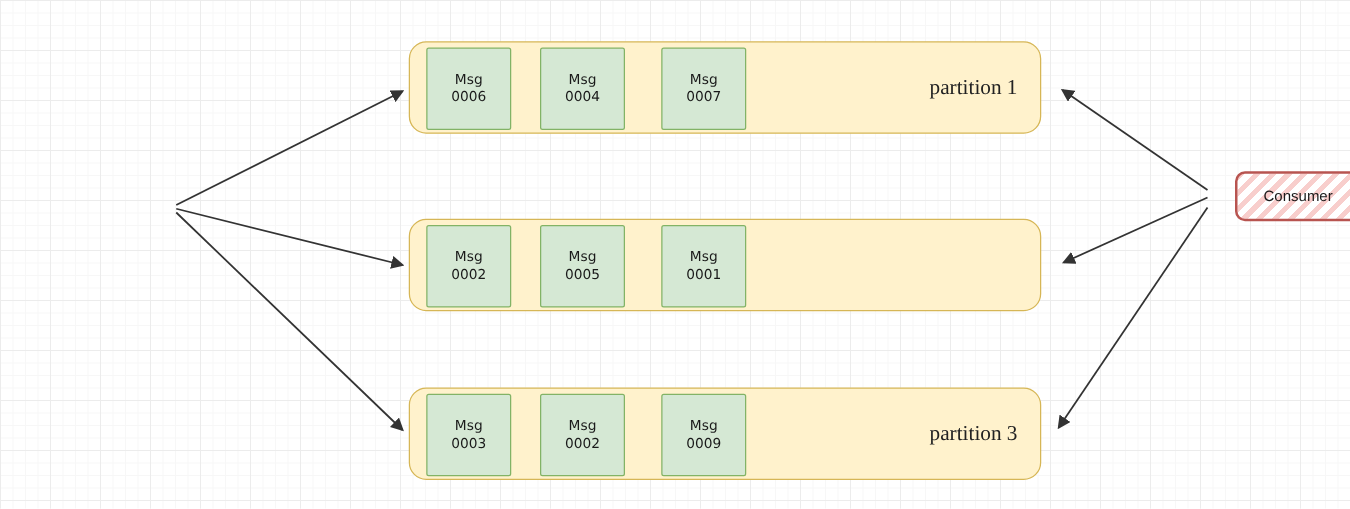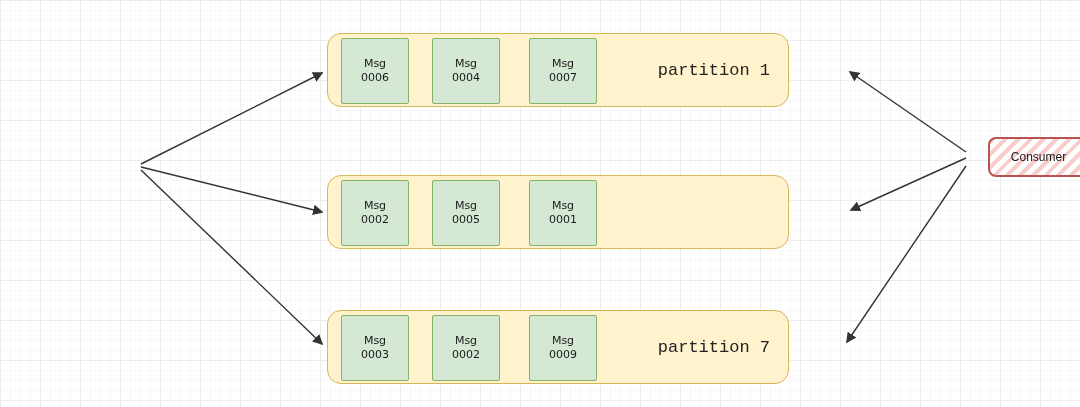--- a/index.html
+++ b/index.html
@@ -30,29 +30,29 @@
     background: repeating-linear-gradient(135deg,
       var(--producer-fill, #e1d5e7) 0 4px, #ffffff 4px 9px);
   }
   .consumer {
     left: 988px; top: 137px; width: 101px; height: 40px;
     border: 2.5px solid var(--consumer-stroke, #b85450); border-radius: 8px;
     background: repeating-linear-gradient(135deg,
       var(--consumer-fill, #f8cecc) 0 4px, #ffffff 4px 9px);
   }
   .partition {
-    position: absolute; left: 327px; width: 462px; height: 74px;
+    position: absolute; left: 327px; width: 506px; height: 74px;
     box-sizing: border-box;
     border: 1.6px solid var(--partition-stroke, #d6b656); border-radius: 14px;
     background: var(--partition-fill, #fff2cc);
   }
   .partition .plabel {
     position: absolute; right: 18px; top: 0; height: 100%;
     display: flex; align-items: center;
-    font-family: Liberation Mono, monospace; font-size: 17px; color: #222;
+    font-family: Liberation Serif, serif; font-size: 17px; color: #222;
   }
   .msg {
     position: absolute; top: 4px; width: 68px; height: 66px;
     box-sizing: border-box;
     border: 1.4px solid var(--message-stroke, #82b366); border-radius: 2px;
     background: var(--message-fill, #d5e8d4);
     display: flex; flex-direction: column; align-items: center; justify-content: center;
     font-family: "DejaVu Sans", sans-serif; font-size: 11px; line-height: 1.25; color: #1a1a1a;
   }
   .msg-slot-0 { left: 13px; } .msg-slot-1 { left: 104px; } .msg-slot-2 { left: 201px; }
@@ -114,21 +114,21 @@
       <span>0003</span>
     </div>
     <div class="msg msg-slot-1">
       <span>Msg</span>
       <span>0002</span>
     </div>
     <div class="msg msg-slot-2">
       <span>Msg</span>
       <span>0009</span>
     </div>
-    <div class="plabel">partition 7</div>
+    <div class="plabel">partition 3</div>
   </div>
 
 
   <div class="node consumer">
     <span>Consumer</span>
   </div>
 
 </div>
 
 </body></html>

